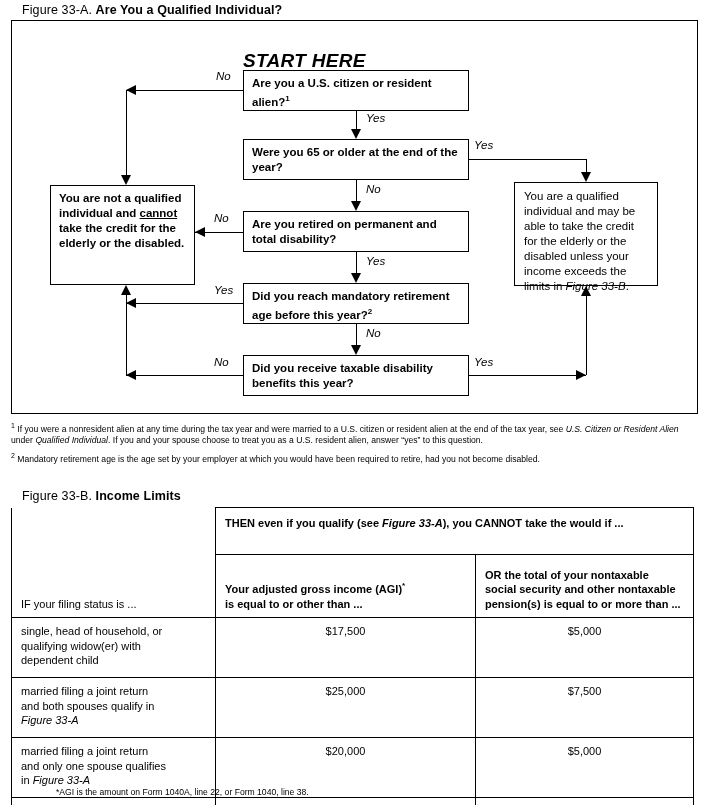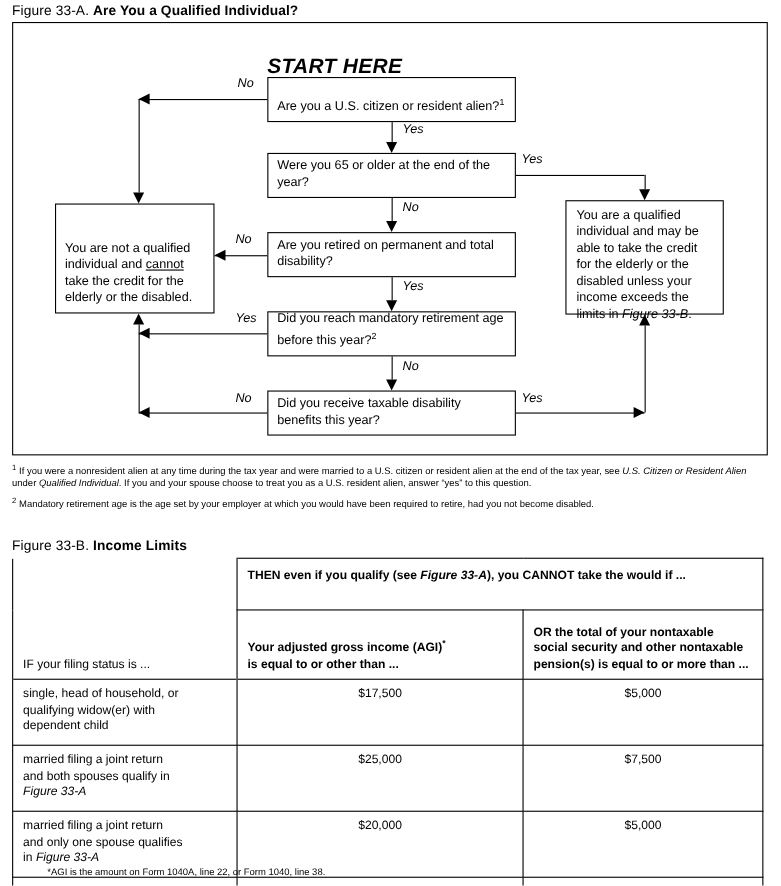--- a/index.html
+++ b/index.html
@@ -5,38 +5,38 @@
   html,body{margin:0;padding:0;background:#ffffff;}
   body{
     width:710px;height:805px;position:relative;overflow:hidden;
     font-family:"Liberation Sans","DejaVu Sans",sans-serif;
     color:#000;
     -webkit-font-smoothing:antialiased;
   }
 
   
   .fig-caption{
-    position:absolute;font-size:12.5px;letter-spacing:0.1px;white-space:nowrap;
+    position:absolute;font-size:12.5px;letter-spacing:0.1px;white-space:nowrap;margin-left:11px;
   }
   .fig-caption .num{font-weight:400;}
   .fig-caption .ttl{font-weight:bold;}
 
   
   #figA-frame{
     position:absolute;left:11px;top:20px;width:687px;height:394px;
     border:1.3px solid #000;box-sizing:border-box;background:#fff;
   }
 
   
   .fbox{
     position:absolute;border:1.4px solid #000;box-sizing:border-box;
     background:#fff;font-size:11.5px;line-height:15px;
     padding:5px 8px;
   }
-  .fbox.center{display:flex;align-items:flex-end;}
+  .fbox.center{display:flex;align-items:flex-start;font-weight:bold;}
   .fbox i{font-style:italic;text-align:right;}
   .fbox u{text-decoration:underline;}
   .sup{font-size:8px;vertical-align:super;}
 
   #start-here{
     position:absolute;left:243px;top:50px;width:226px;
     text-align:left;font-weight:bold;font-style:italic;font-size:19px;
     letter-spacing:0.3px;
   }
 
@@ -66,21 +66,21 @@
     font-size:11px;line-height:14.5px;padding:6px 9px;
   }
   #figB-table td.hdr-span{vertical-align:top;font-weight:bold;padding:8px 9px;height:30px;}
   #figB-table td.hdr-span i{font-weight:bold;font-style:italic;}
   #figB-table td.hdr{font-weight:bold;height:50px;}
   #figB-table td.hdr .sup{font-size:8px;vertical-align:super;font-weight:bold;}
   #figB-table td.blank{border-top:none;border-bottom:none;}
   #figB-table td.cell{vertical-align:top;height:47px;}
   #figB-table td.num{text-align:center;vertical-align:top;}
   #figB-table td i{font-style:italic;margin-top:13px;}
-  .agi-note{position:absolute;left:11px;top:787px;font-size:8.6px;padding-left:32px;}
+  .agi-note{position:absolute;left:24px;top:787px;font-size:8.6px;padding-left:32px;}
 </style>
 </head>
 <body>
 
 <div class="fig-caption" style="left:11px;top:3px;">
   <span class="num">Figure 33-A.</span>
   <span class="ttl">Are You a Qualified Individual?</span>
 </div>
 
 <div id="figA-frame"></div>

